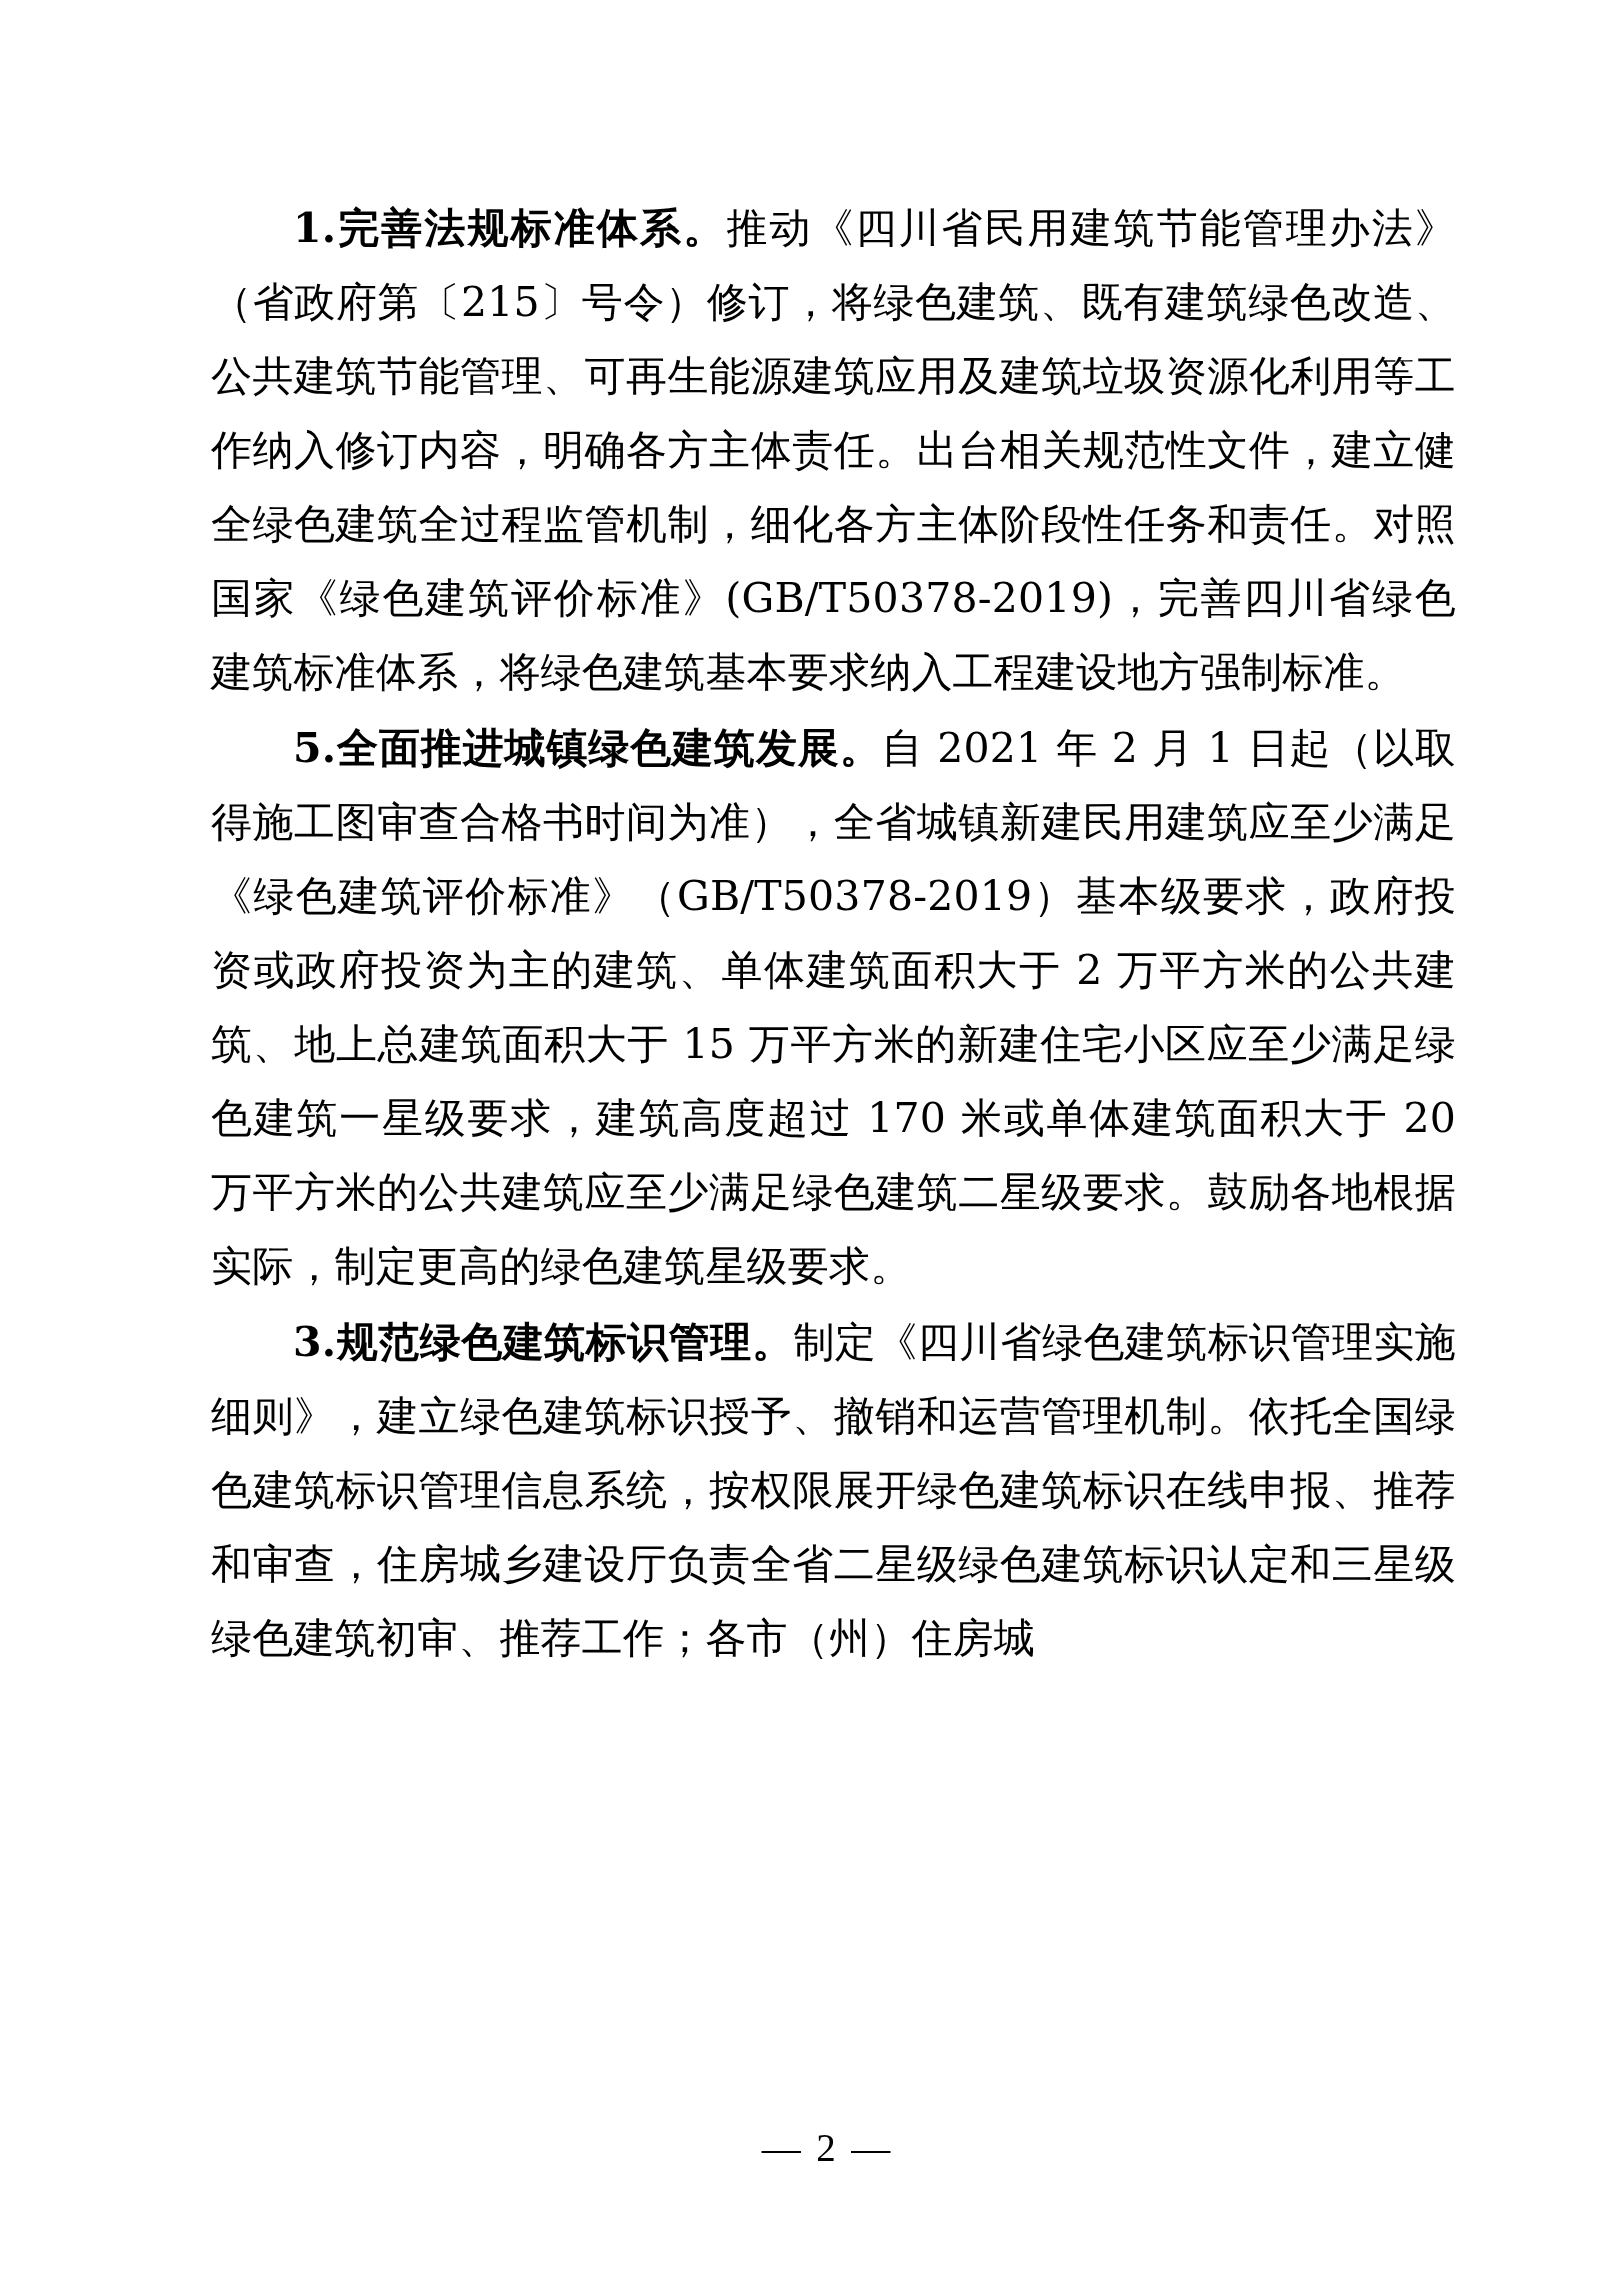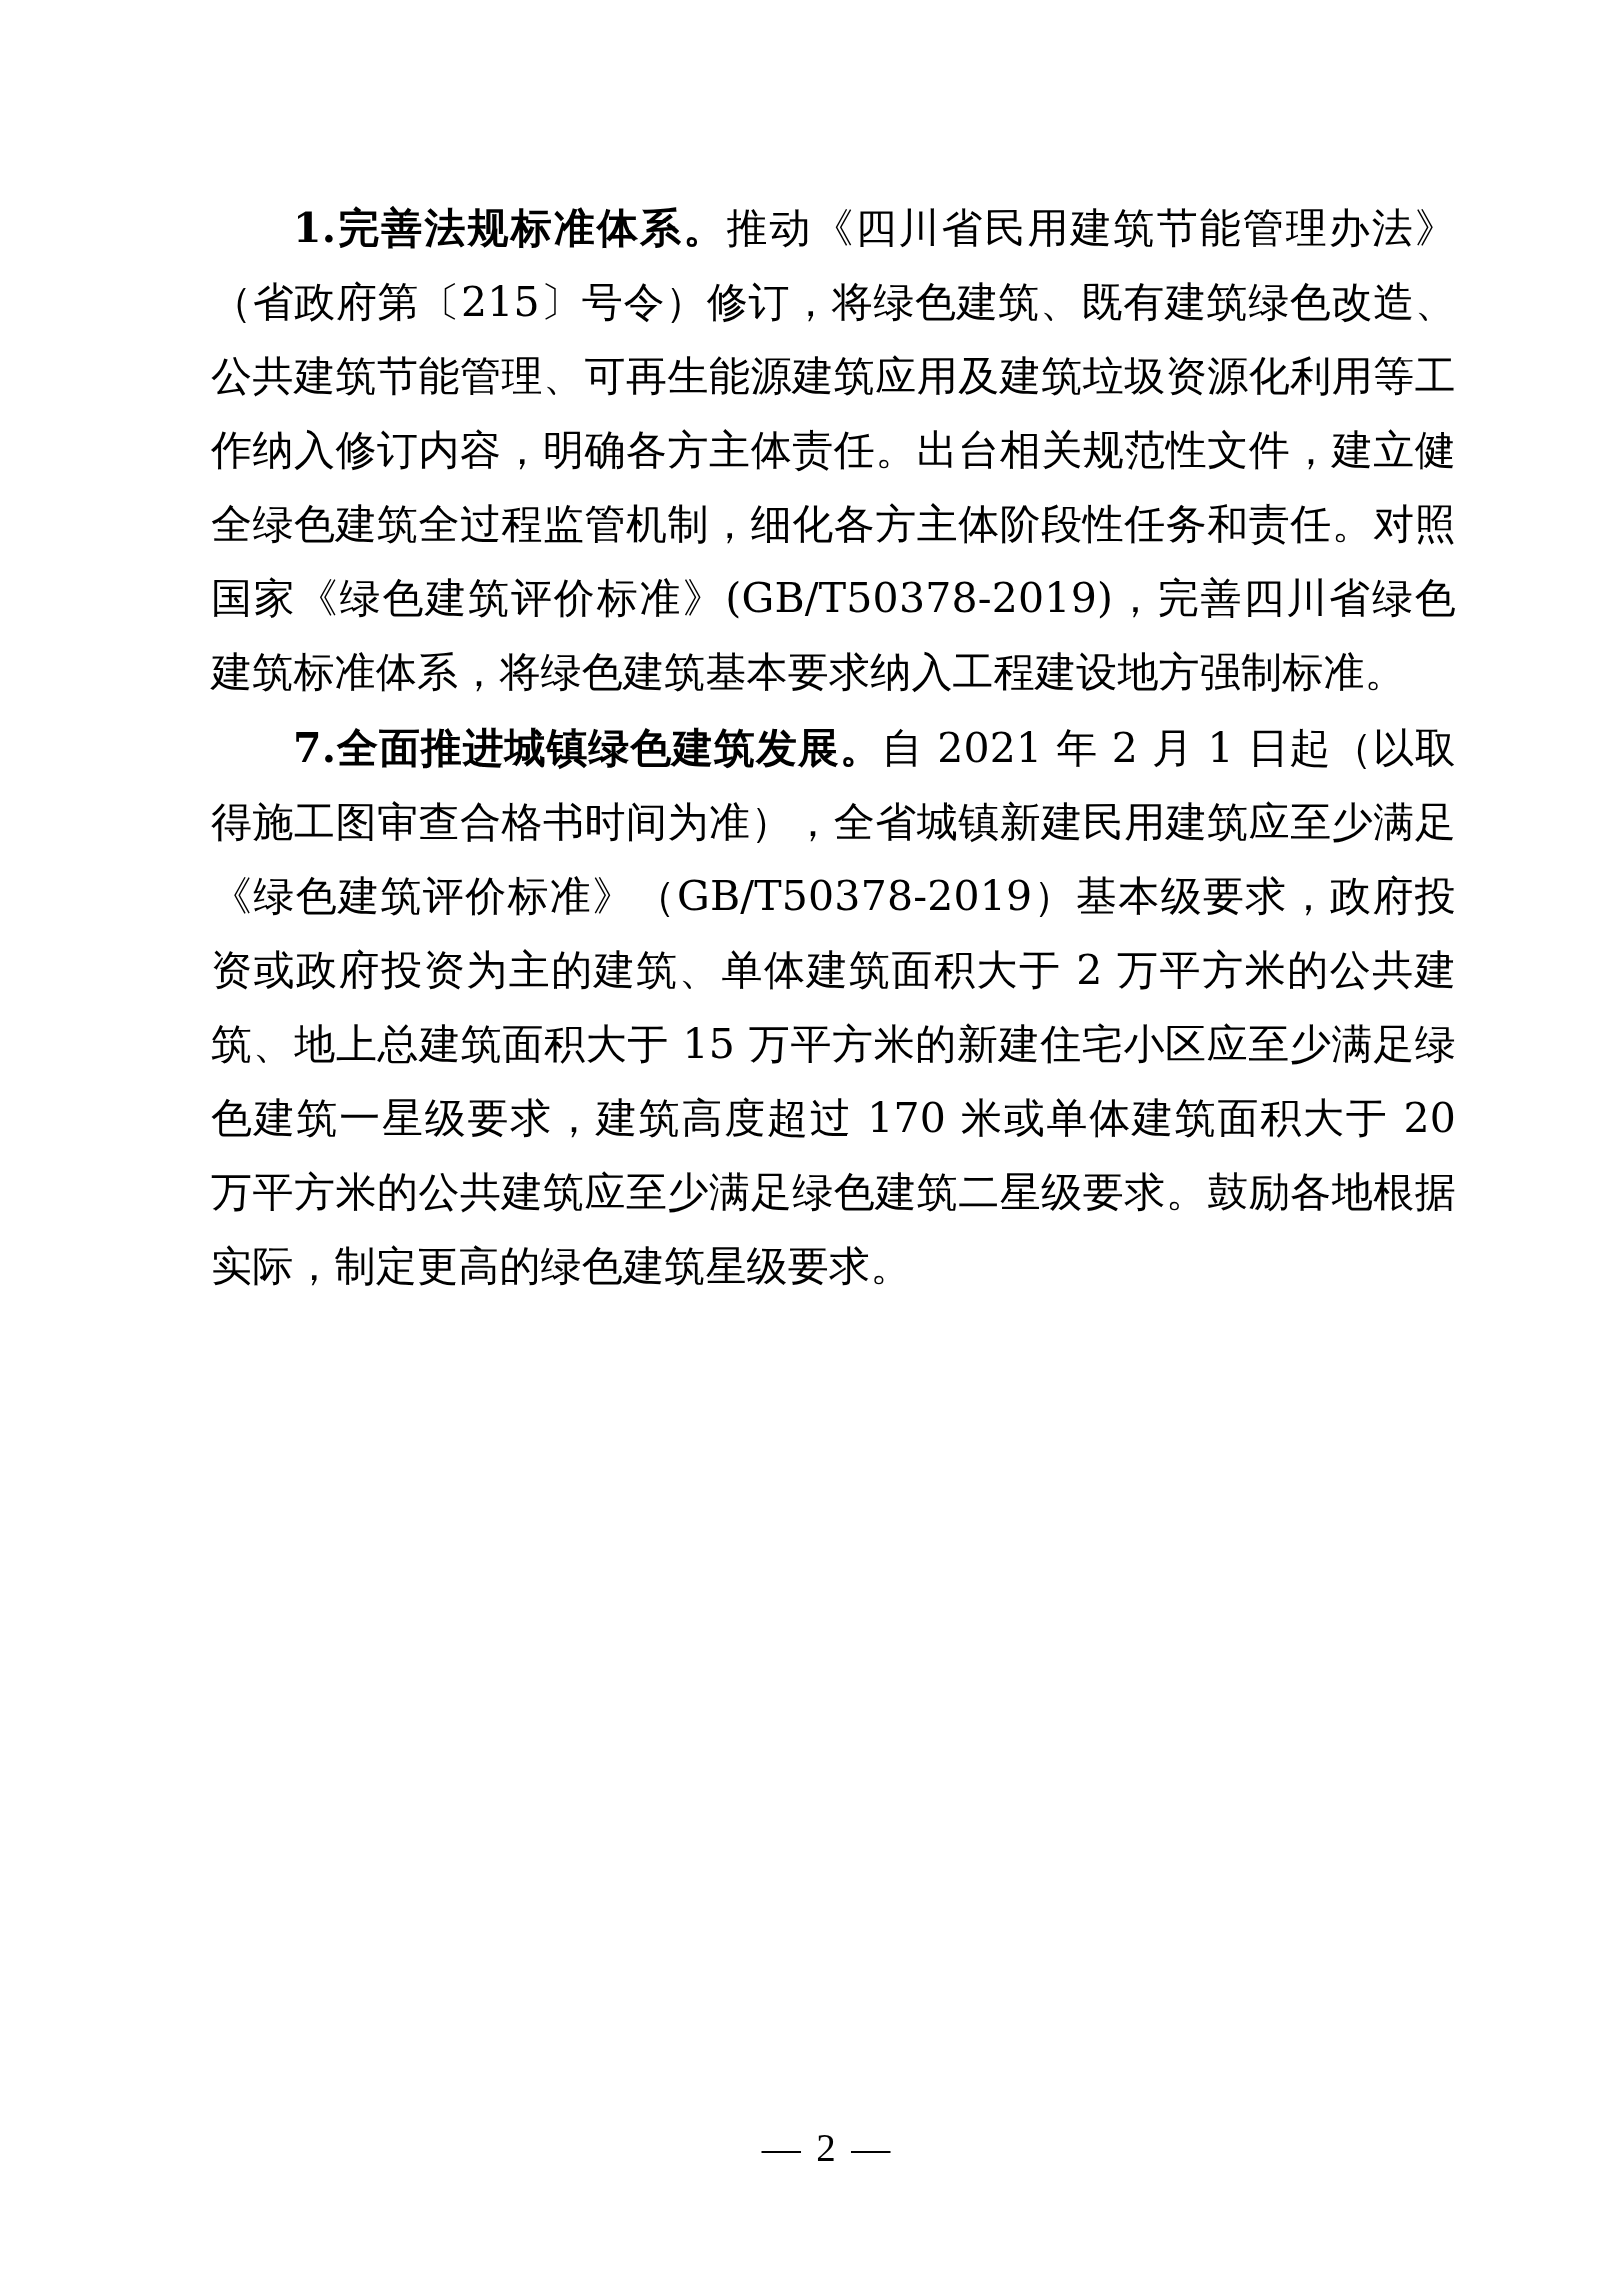--- a/index.html
+++ b/index.html
@@ -61,21 +61,24 @@
 <body>
 
 <div class="page">
   <div class="doc-body">
 
     <p class="para">
       <span class="indent"></span><span class="lead">1.完善法规标准体系。</span><span>推动《四川省民用建筑节能管理办法》（省政府第〔215〕号令）修订，将绿色建筑、既有建筑绿色改造、公共建筑节能管理、可再生能源建筑应用及建筑垃圾资源化利用等工作纳入修订内容，明确各方主体责任。出台相关规范性文件，建立健全绿色建筑全过程监管机制，细化各方主体阶段性任务和责任。对照国家《绿色建筑评价标准》(GB/T50378-2019)，完善四川省绿色建筑标准体系，将绿色建筑基本要求纳入工程建设地方强制标准。</span>
     </p>
 
     <p class="para">
-      <span class="indent"></span><span class="lead">7.全面推进城镇绿色建筑发展。</span><span>自 2021 年 2 月 1 日起（以取得施工图审查合格书时间为准），全省城镇新建民用建筑应至少满足《绿色建筑评价标准》（GB/T50378-2019）基本级要求，政府投资或政府投资为主的建筑、单体建筑面积大于 2 万平方米的公共建筑、地上总建筑面积大于 15 万平方米的新建住宅小区应至少满足绿色建筑一星级要求，建筑高度超过 170 米或单体建筑面积大于 20 万平方米的公共建筑应至少满足绿色建筑二星级要求。鼓励各地根据实际，制定更高的绿色建筑星级要求。</span>
+      <span class="indent"></span><span class="lead">5.全面推进城镇绿色建筑发展。</span><span>自 2021 年 2 月 1 日起（以取得施工图审查合格书时间为准），全省城镇新建民用建筑应至少满足《绿色建筑评价标准》（GB/T50378-2019）基本级要求，政府投资或政府投资为主的建筑、单体建筑面积大于 2 万平方米的公共建筑、地上总建筑面积大于 15 万平方米的新建住宅小区应至少满足绿色建筑一星级要求，建筑高度超过 170 米或单体建筑面积大于 20 万平方米的公共建筑应至少满足绿色建筑二星级要求。鼓励各地根据实际，制定更高的绿色建筑星级要求。</span>
     </p>
 
+    <p class="para">
+      <span class="indent"></span><span class="lead">3.规范绿色建筑标识管理。</span><span>制定《四川省绿色建筑标识管理实施细则》，建立绿色建筑标识授予、撤销和运营管理机制。依托全国绿色建筑标识管理信息系统，按权限展开绿色建筑标识在线申报、推荐和审查，住房城乡建设厅负责全省二星级绿色建筑标识认定和三星级绿色建筑初审、推荐工作；各市（州）住房城</span>
+    </p>
 
   </div>
 
   <div class="page-number">— 2 —</div>
 </div>
 
 
 </body></html>

